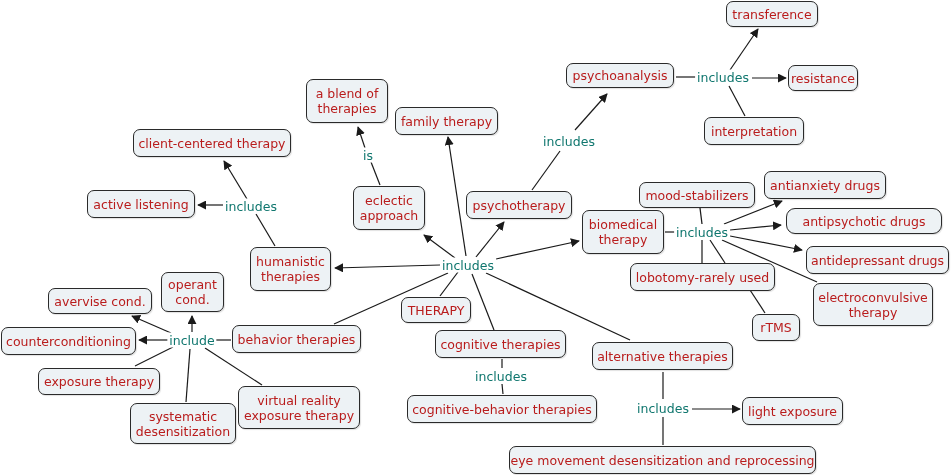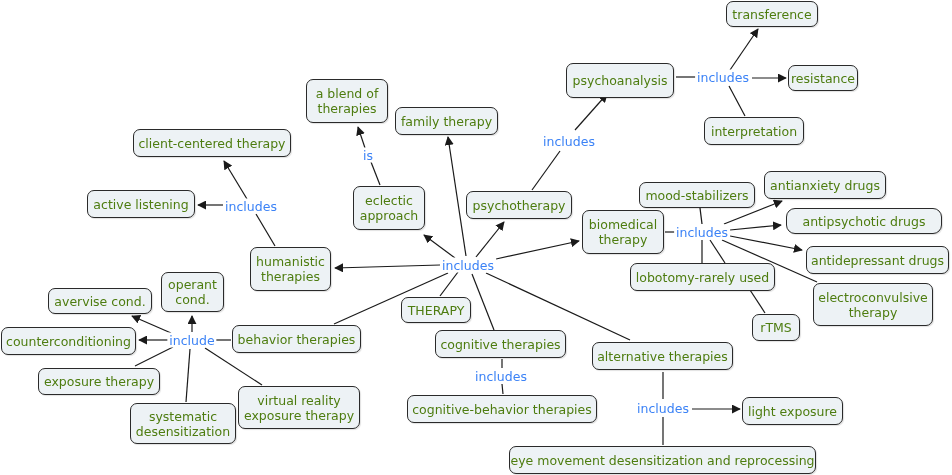--- a/index.html
+++ b/index.html
@@ -2,23 +2,23 @@
 <html><head>
 <meta charset="utf-8">
 <style>
   html, body { margin:0; padding:0; background:#ffffff; }
   body { width:952px; height:475px; position:relative; overflow:hidden;
          font-family:"DejaVu Sans", "Liberation Sans", sans-serif; }
   #links { position:absolute; left:0; top:0; width:952px; height:475px; }
   .node { position:absolute; box-sizing:border-box; background:#edf2f5;
           border:1px solid #2a2a2a; border-radius:7px; display:flex;
           align-items:center; justify-content:center; text-align:center;
-          font-size:12.5px; line-height:15px; color:#4d7c0f; white-space:pre-line;
+          font-size:12.5px; line-height:15px; color:#b91c1c; white-space:pre-line;
           box-shadow:1px 1px 1px rgba(0,0,0,0.12); }
-  .lbl { position:absolute; font-size:12.5px; line-height:15px; color:#3b82f6;
+  .lbl { position:absolute; font-size:12.5px; line-height:15px; color:#0f766e;
          background:#ffffff; padding:0 2px; transform:translate(-50%,-50%); white-space:nowrap; }
 </style>
 </head>
 <body>
 
 <svg id="links" xmlns="http://www.w3.org/2000/svg">
   <defs>
     <marker id="ah" viewBox="0 0 10 10" refX="9" refY="5" markerWidth="9" markerHeight="9" orient="auto-start-reverse" markerUnits="userSpaceOnUse">
       <path d="M0,0 L10,5 L0,10 z" fill="#1a1a1a"></path>
     </marker>
@@ -72,21 +72,21 @@
     <line x1="502" y1="384" x2="503" y2="394"></line>
 
     <line x1="663" y1="372" x2="663" y2="399"></line>
     <line x1="663" y1="417" x2="663" y2="445"></line>
     <line x1="692" y1="409" x2="740" y2="409" marker-end="url(#ah)"></line>
   </g>
 </svg>
 
 <div class="node" style="left:401px;top:297px;width:70px;height:26px;">THERAPY</div>
 <div class="node" style="left:466px;top:191px;width:106px;height:28px;text-align:center;">psychotherapy</div>
-<div class="node" style="left:566px;top:63px;width:108px;height:35px;">psychoanalysis</div>
+<div class="node" style="left:566px;top:63px;width:108px;height:25px;">psychoanalysis</div>
 <div class="node" style="left:726px;top:1px;width:92px;height:26px;">transference</div>
 <div class="node" style="left:788px;top:65px;width:70px;height:26px;">resistance</div>
 <div class="node" style="left:704px;top:117px;width:100px;height:28px;">interpretation</div>
 <div class="node" style="left:395px;top:107px;width:103px;height:28px;">family therapy</div>
 <div class="node" style="left:306px;top:79px;width:82px;height:44px;">a blend of
 therapies</div>
 <div class="node" style="left:353px;top:186px;width:72px;height:44px;">eclectic
 approach</div>
 <div class="node" style="left:133px;top:129px;width:158px;height:28px;">client-centered therapy</div>
 <div class="node" style="left:87px;top:190px;width:108px;height:28px;">active listening</div>

